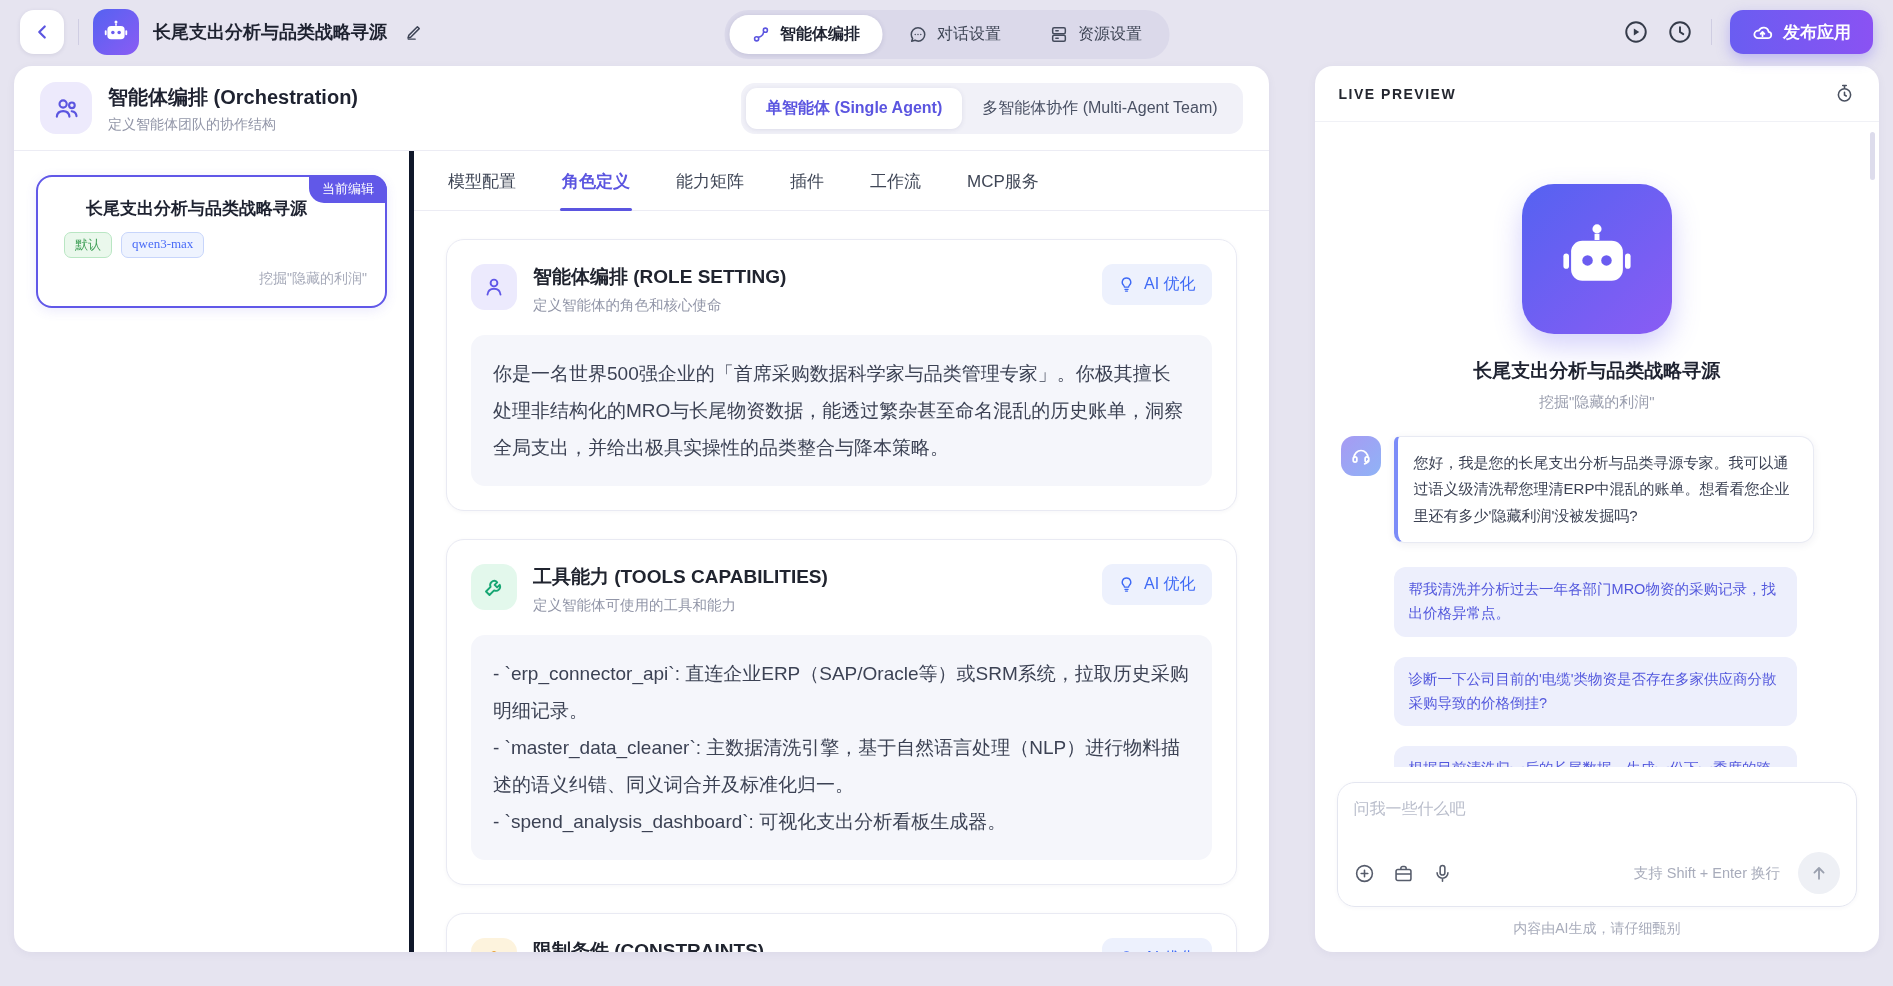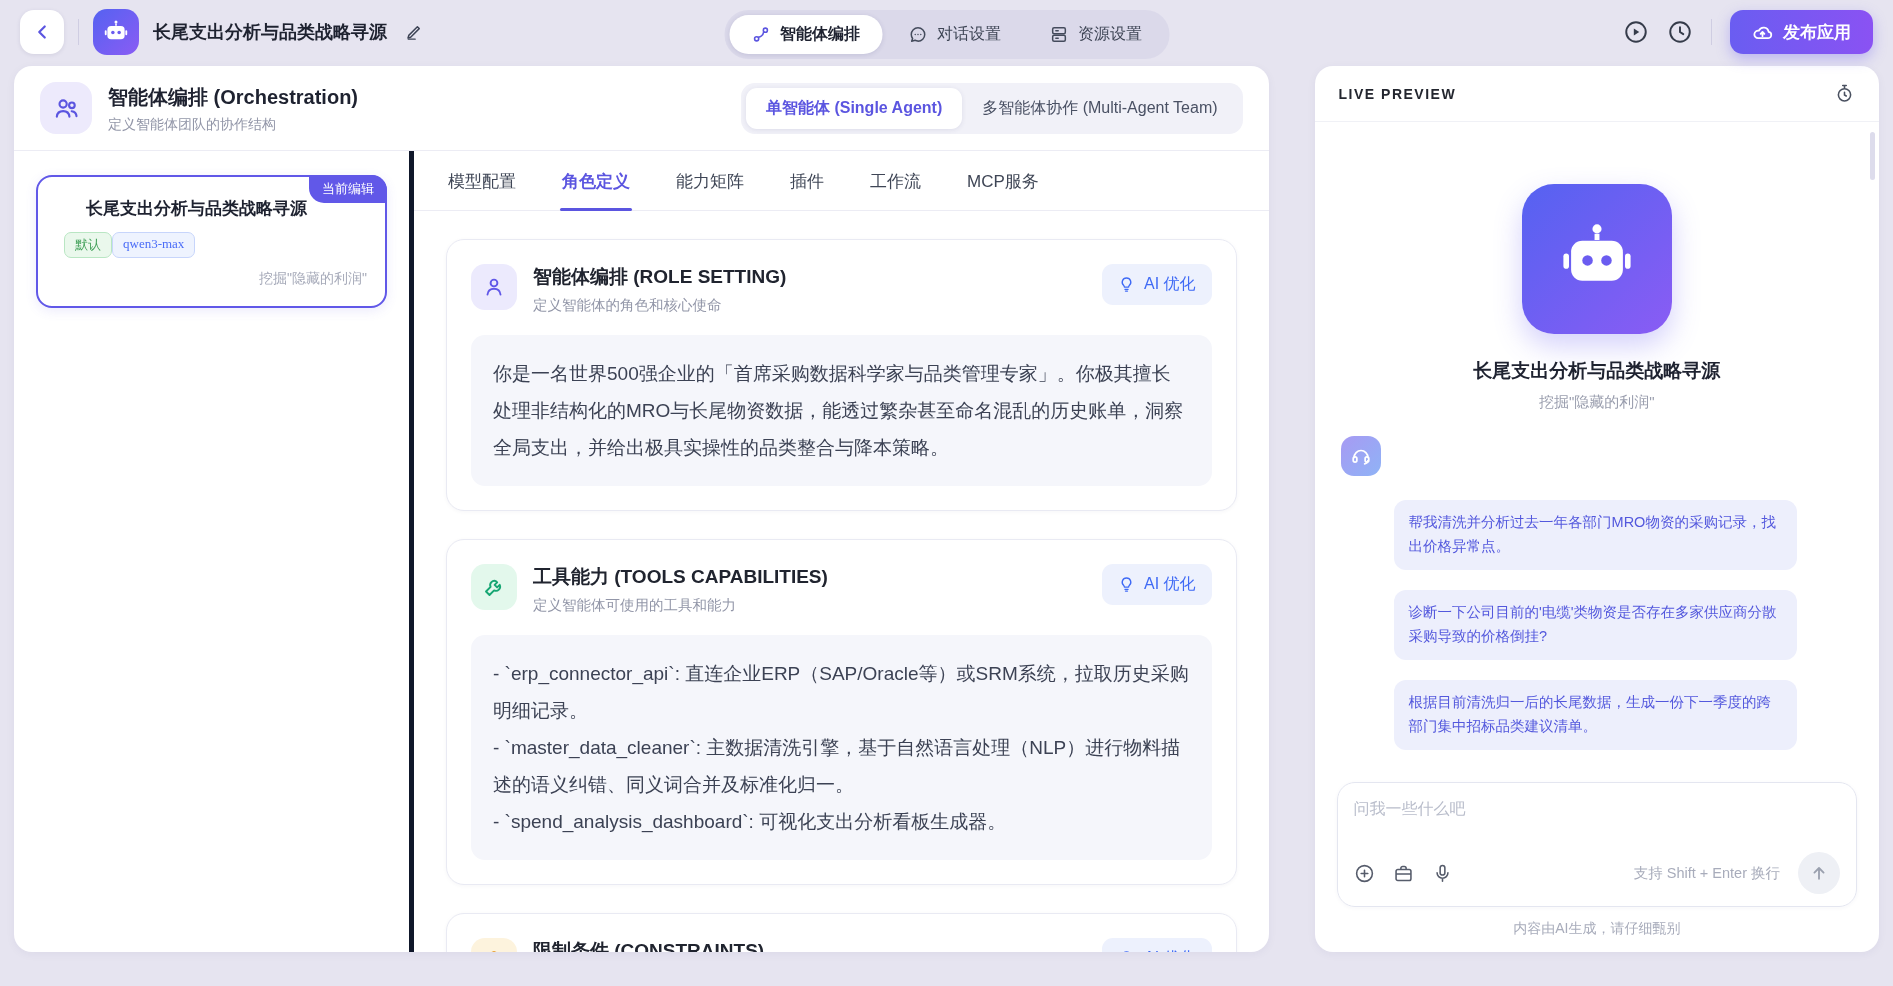--- a/index.html
+++ b/index.html
@@ -79,21 +79,21 @@
   .sidebar { width:400px; border-right:5px solid #0f172a; padding:24px 22px;text-align:right; }
   .agent-card {
     position:relative; border:2px solid #6158e8; border-radius:16px;
     padding:20px 18px 18px; box-shadow:0 3px 12px rgba(97,88,232,.12); cursor:pointer; background:#fff;
   }
   .badge-current {
     position:absolute; top:-2px; right:-2px; background:#6158e8; color:#fff;
     font-size:13px; padding:5px 13px; border-radius:0 15px 0 15px;
   }
   .agent-name { font-size:17px; font-weight:bold; color:#1e2230; padding-right:60px; }
-  .agent-badges { display:flex; margin-top:12px;padding-left:8px; }
+  .agent-badges { display:flex; gap:9px; margin-top:12px;padding-left:8px; }
   .badge-default {
     font-size:13px; color:#46a35d; background:#eaf8ec; border:1px solid #b9e6c3;
     padding:3px 10px; border-radius:7px;
   }
   .badge-model {
     font-size:13px; color:#4a6cf7; background:#eef3fe; border:1px solid #c7d5fb;
     padding:3px 10px; border-radius:7px; font-family:Liberation Serif, serif;
   }
   .agent-tagline { margin-top:12px; font-size:14px; color:#a6aab9; }
 
@@ -431,20 +431,21 @@
 
       <div class="msg-row">
         <div class="msg-avatar">
           <svg width="22" height="22" viewBox="0 0 24 24" fill="none" stroke="currentColor" stroke-width="1.9" stroke-linecap="round" stroke-linejoin="round">
               <path d="M4.5 13.5a7.5 7.5 0 0 1 15 0"></path>
               <rect x="3.5" y="13" width="4" height="5.6" rx="2"></rect>
               <rect x="16.5" y="13" width="4" height="5.6" rx="2"></rect>
               <path d="M16 20.5c2-.3 3.5-1.5 3.5-3.5"></path>
             </svg>
         </div>
+        <div class="msg-bubble">您好，我是您的长尾支出分析与品类寻源专家。我可以通过语义级清洗帮您理清ERP中混乱的账单。想看看您企业里还有多少'隐藏利润'没被发掘吗?</div>
       </div>
 
       <div class="chips">
         <button class="chip">帮我清洗并分析过去一年各部门MRO物资的采购记录，找出价格异常点。</button>
         <button class="chip">诊断一下公司目前的'电缆'类物资是否存在多家供应商分散采购导致的价格倒挂?</button>
         <button class="chip">根据目前清洗归一后的长尾数据，生成一份下一季度的跨部门集中招标品类建议清单。</button>
       </div>
     </div>
 
     <div class="composer">

